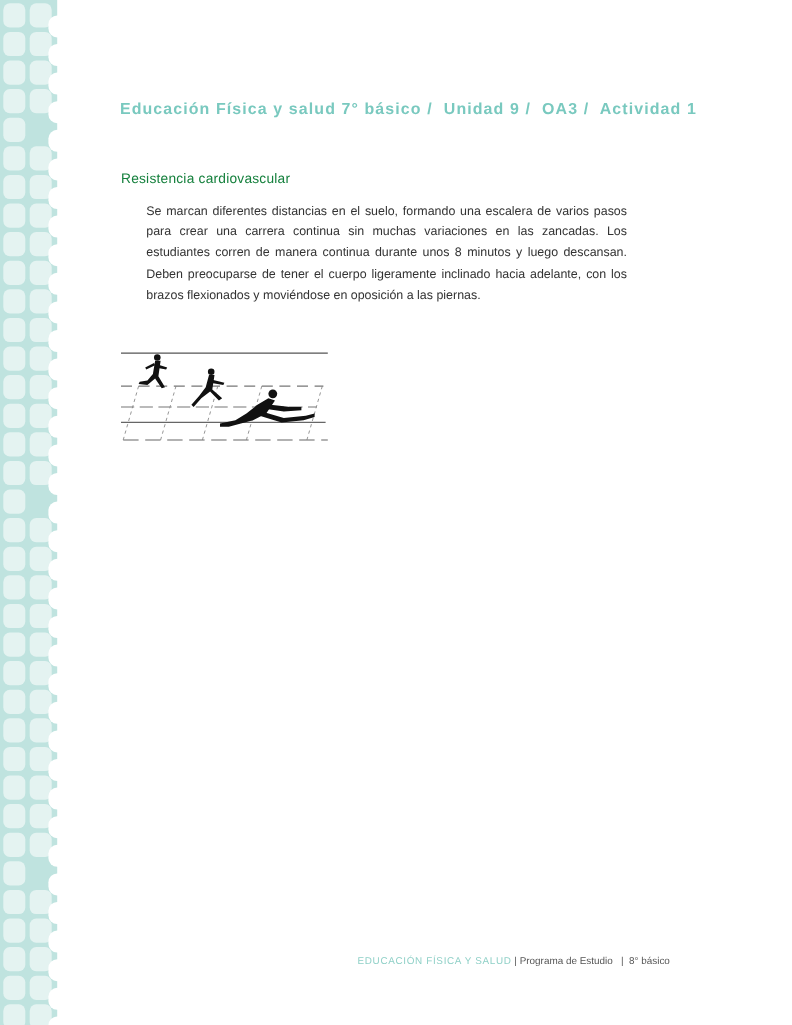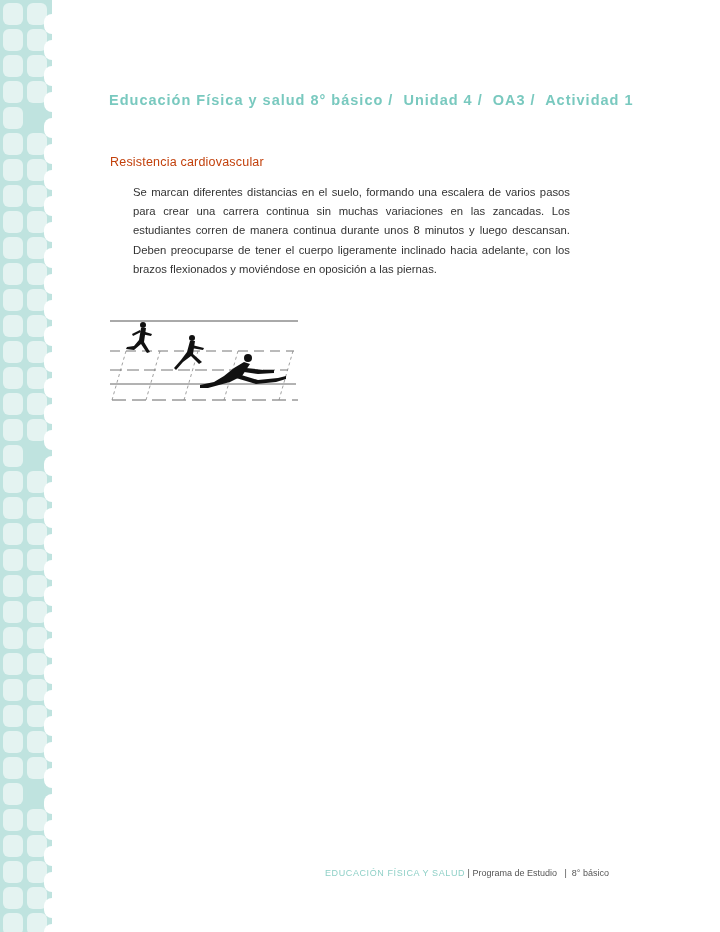--- a/index.html
+++ b/index.html
@@ -25,21 +25,21 @@
       position: absolute; left: 4px; width: 10px; height: 20px;
       background: #ffffff; border-radius: 8px 0 0 8px;
     }
     .header-title {
       position: absolute; left: 109px; top: 92px;
       font-size: 14.5px; font-weight: bold; letter-spacing: 1px; color: #79c9bf;
       white-space: pre;
     }
     .section-title {
       position: absolute; left: 110px; top: 155px;
-      font-size: 12.5px; color: #c2410c; letter-spacing: 0.2px;
+      font-size: 12.5px; color: #15803d; letter-spacing: 0.2px;
     }
     .body-text {
       position: absolute; left: 133px; top: 183px; width: 437px;
       font-size: 11.3px; line-height: 19.2px; color: #333;
       text-align: justify; text-align-last: left;
     }
     .illustration {
       position: absolute; left: 108px; top: 318px; width: 192px; height: 84px;
     }
     .footer {
@@ -159,21 +159,21 @@
       <div class="notch" style="top: 768px;"></div>
       <div class="notch" style="top: 794px;"></div>
       <div class="notch" style="top: 820px;"></div>
       <div class="notch" style="top: 846px;"></div>
       <div class="notch" style="top: 872px;"></div>
       <div class="notch" style="top: 898px;"></div>
       <div class="notch" style="top: 924px;"></div>
     </div>
 </div>
 
-<div class="header-title">Educación Física y salud 8° básico /  Unidad 4 /  OA3 /  Actividad 1</div>
+<div class="header-title">Educación Física y salud 7° básico /  Unidad 9 /  OA3 /  Actividad 1</div>
 
 <div class="section-title">Resistencia cardiovascular</div>
 
 <div class="body-text">Se marcan diferentes distancias en el suelo, formando una escalera de varios pasos para crear una carrera continua sin muchas variaciones en las zancadas. Los estudiantes corren de manera continua durante unos 8 minutos y luego descansan. Deben preocuparse de tener el cuerpo ligeramente inclinado hacia adelante, con los brazos flexionados y moviéndose en oposición a las piernas.</div>
 
 <div class="illustration">
   <svg width="192" height="84" viewBox="0 0 192 84">
     <line x1="2" y1="3" x2="190" y2="3" stroke="#555" stroke-width="1"></line>
     <line x1="2" y1="33" x2="186" y2="33" stroke="#777" stroke-width="1" stroke-dasharray="10 6"></line>
     <line x1="2" y1="52" x2="180" y2="52" stroke="#777" stroke-width="1" stroke-dasharray="12 5"></line>

